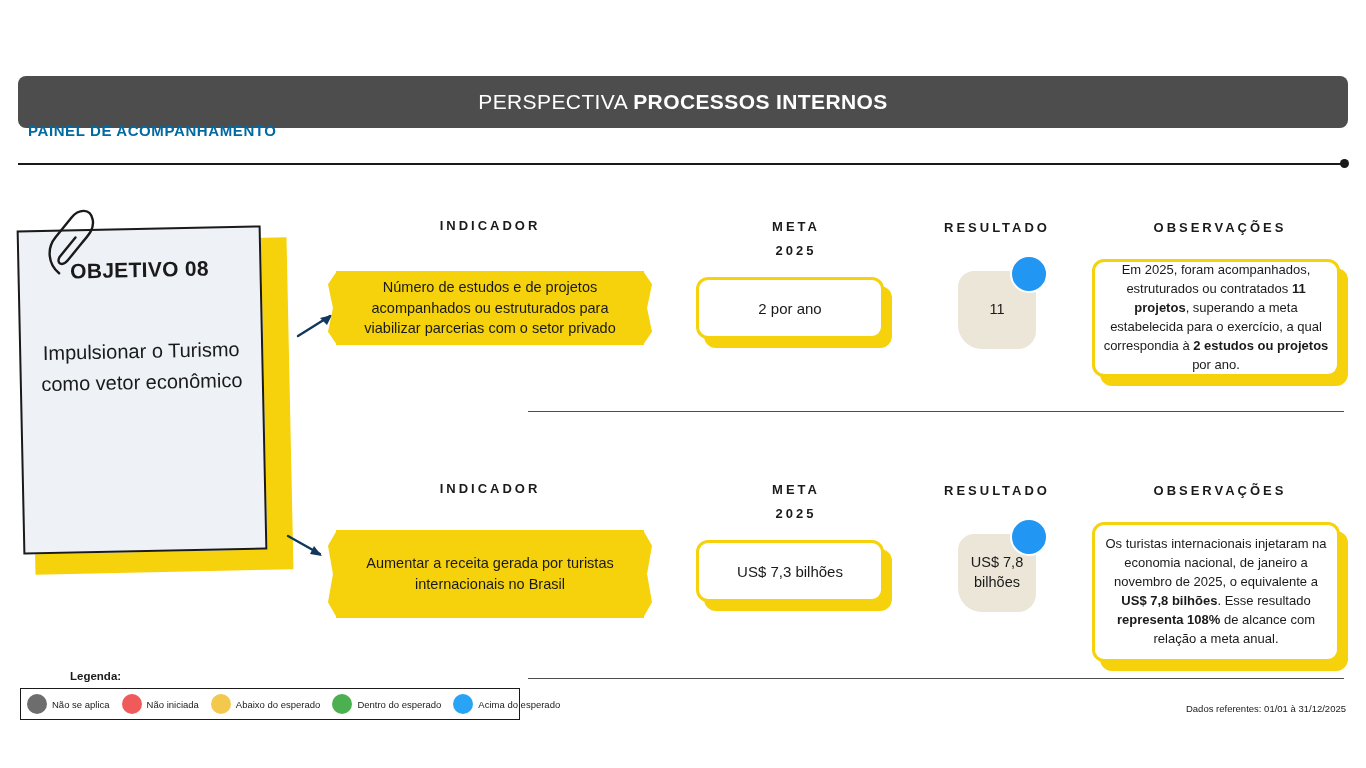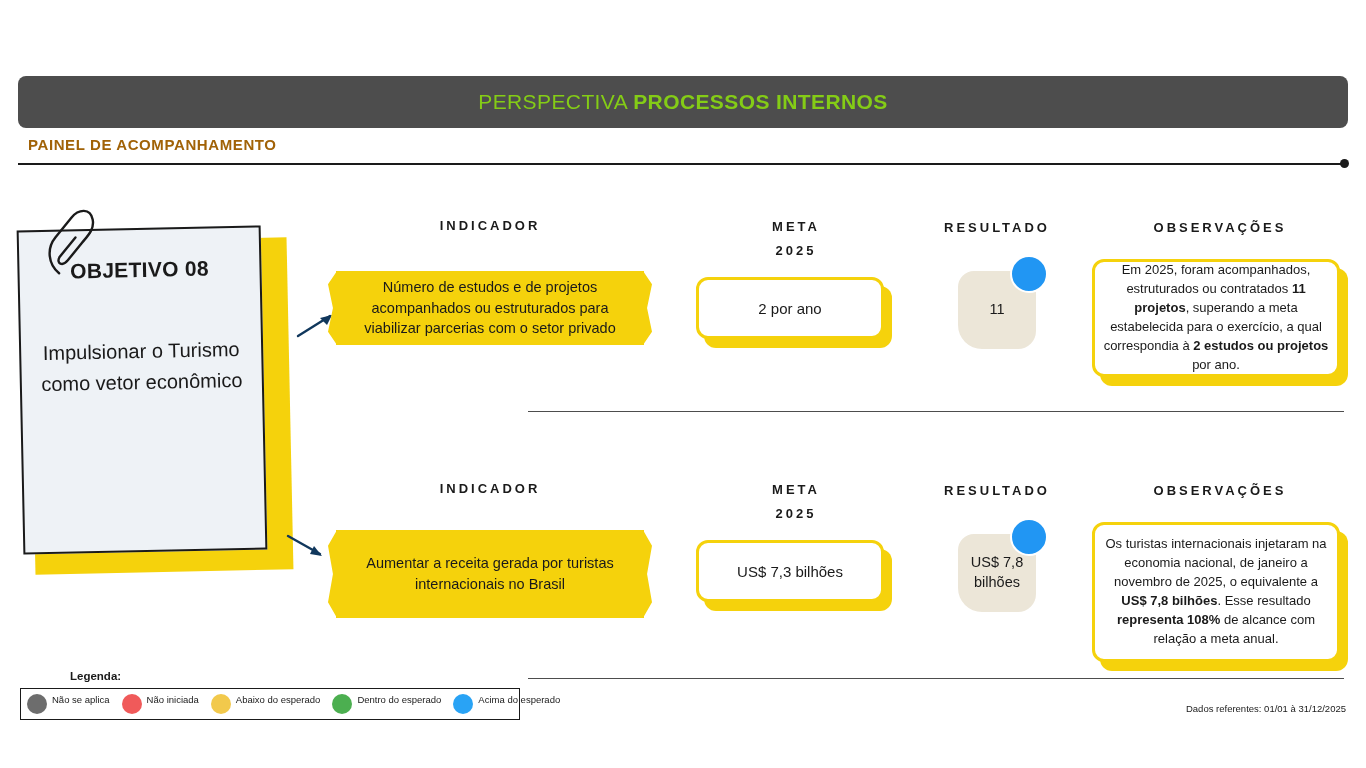--- a/index.html
+++ b/index.html
@@ -23,36 +23,36 @@
     top: 76px;
     width: 1330px;
     height: 52px;
     background: #4d4d4d;
     border-radius: 8px;
     display: flex;
     align-items: center;
     justify-content: center;
   }
   .header-title {
-    color: #84cc16;
+    color: #ffffff;
     font-size: 21px;
     letter-spacing: .4px;
     font-weight: 400;
     white-space: nowrap;
   }
   .header-title b { font-weight: 700; }
 
   .panel-label {
     position: absolute;
     left: 28px;
-    top: 136px;
+    top: 122px;
     font-size: 15px;
     font-weight: 700;
     letter-spacing: .6px;
-    color: #a16207;
+    color: #0369a1;
   }
   .header-rule {
     position: absolute;
     left: 18px;
     top: 163px;
     width: 1326px;
     height: 2px;
     background: #1a1a1a;
   }
   .header-rule-dot {
@@ -271,20 +271,21 @@
     width: 500px;
     height: 32px;
     border: 1px solid #1a1a1a;
     box-sizing: border-box;
     display: flex;
     align-items: center;
     padding-left: 6px;
   }
   .legend-item {
     display: flex;
+    align-items: center;
     margin-right: 12px;
   }
   .legend-dot {
     width: 20px;
     height: 20px;
     border-radius: 50%;
     margin-right: 5px;
     flex: none;
   }
   .legend-label { font-size: 9.5px; white-space: nowrap; }

